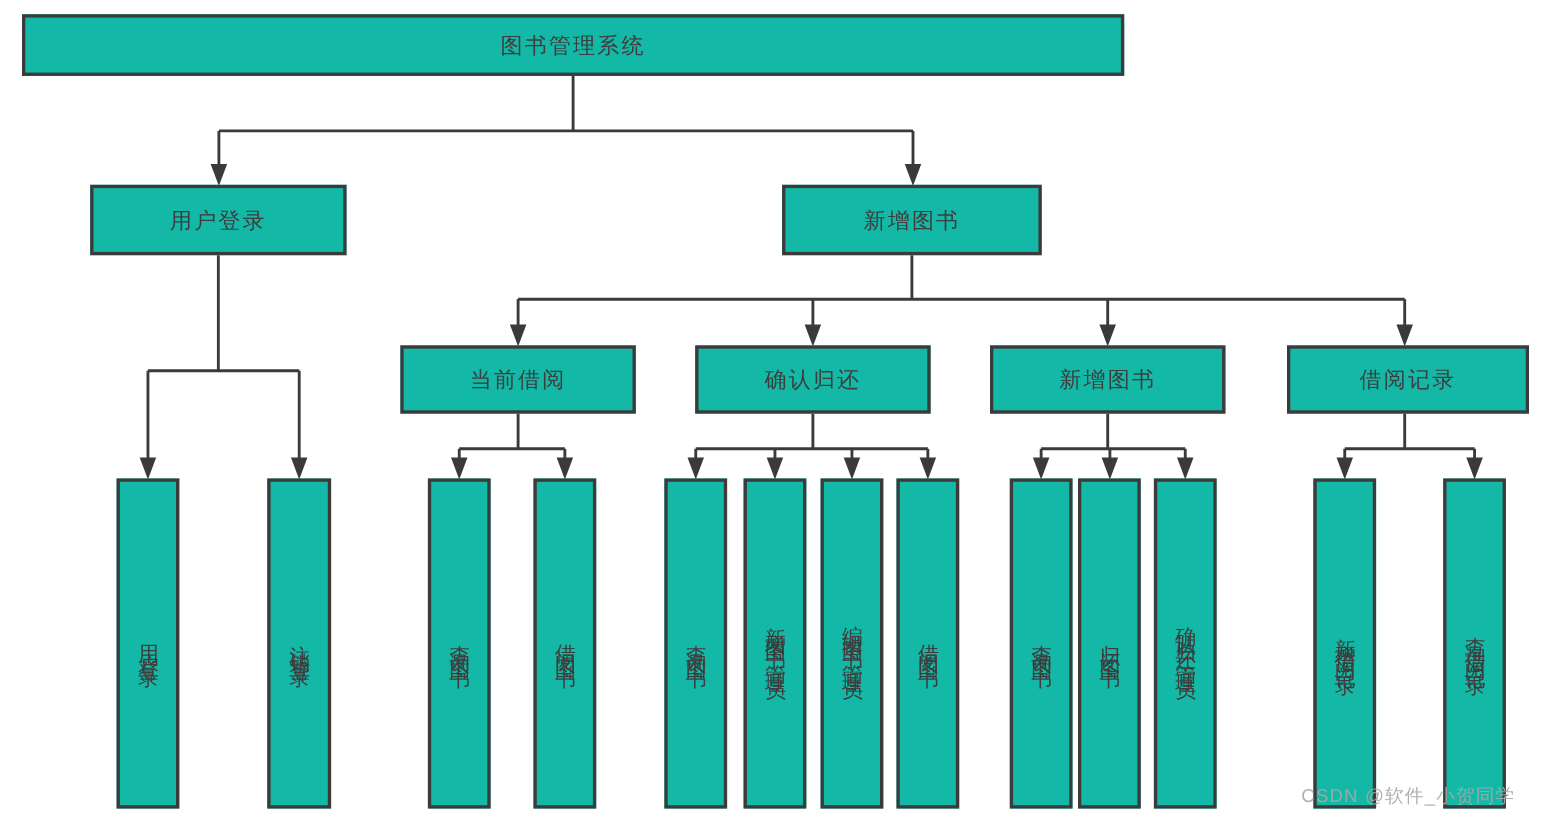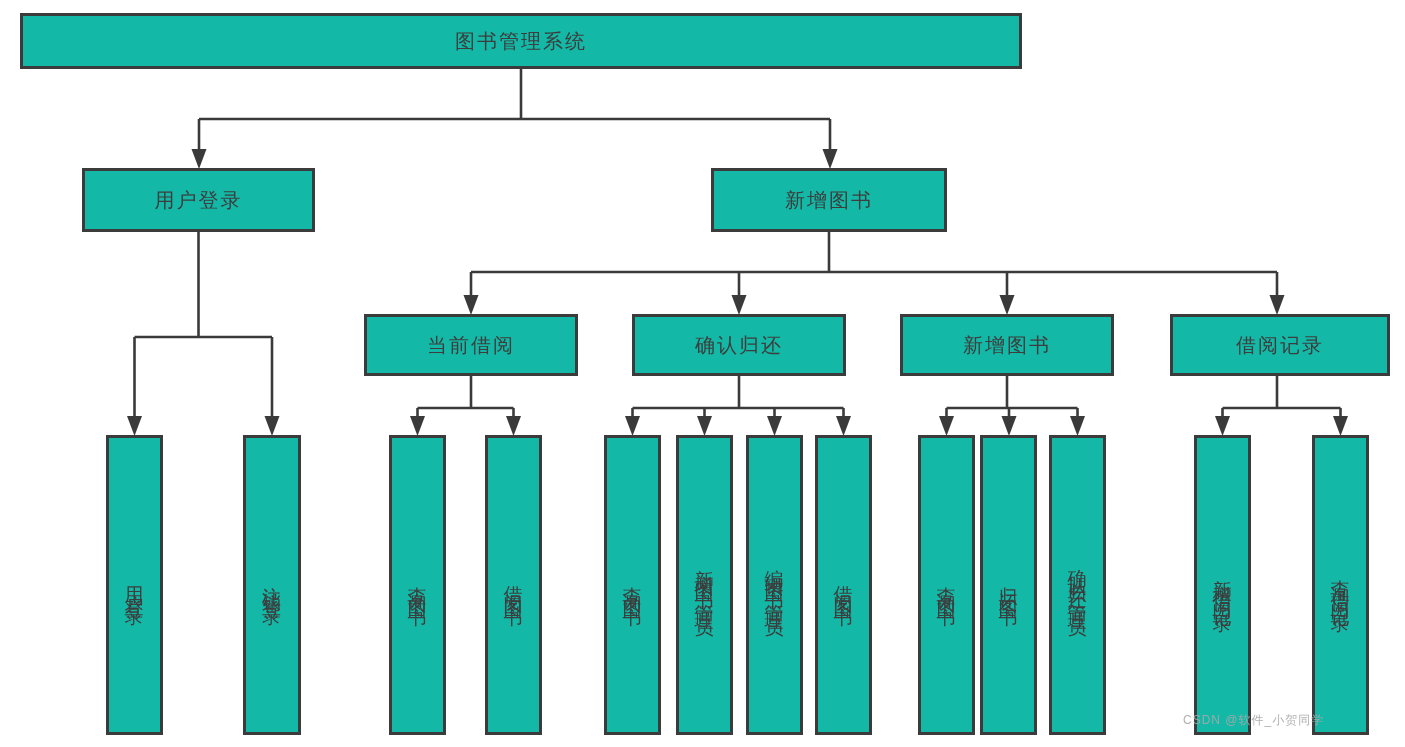--- a/index.html
+++ b/index.html
@@ -33,21 +33,21 @@
   .node.v span {
     writing-mode: vertical-rl;
     font-size: 19px;
     letter-spacing: 7px;
     line-height: 1;
   }
   .watermark {
     position: absolute;
     left: 1183px;
     top: 712px;
-    font-size: 12px;
+    font-size: 17px;
     letter-spacing: 1px;
     color: #a8a8a8;
     white-space: nowrap;
     z-index: 5;
     opacity: 0.9;
   }
 </style>
 </head>
 <body>
 

